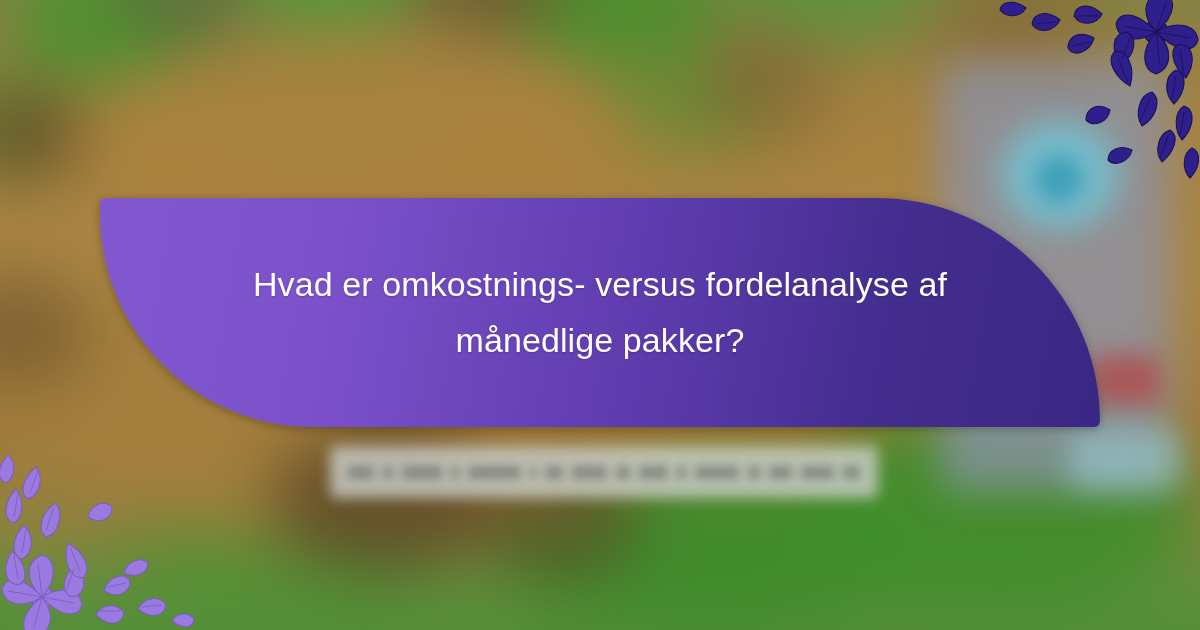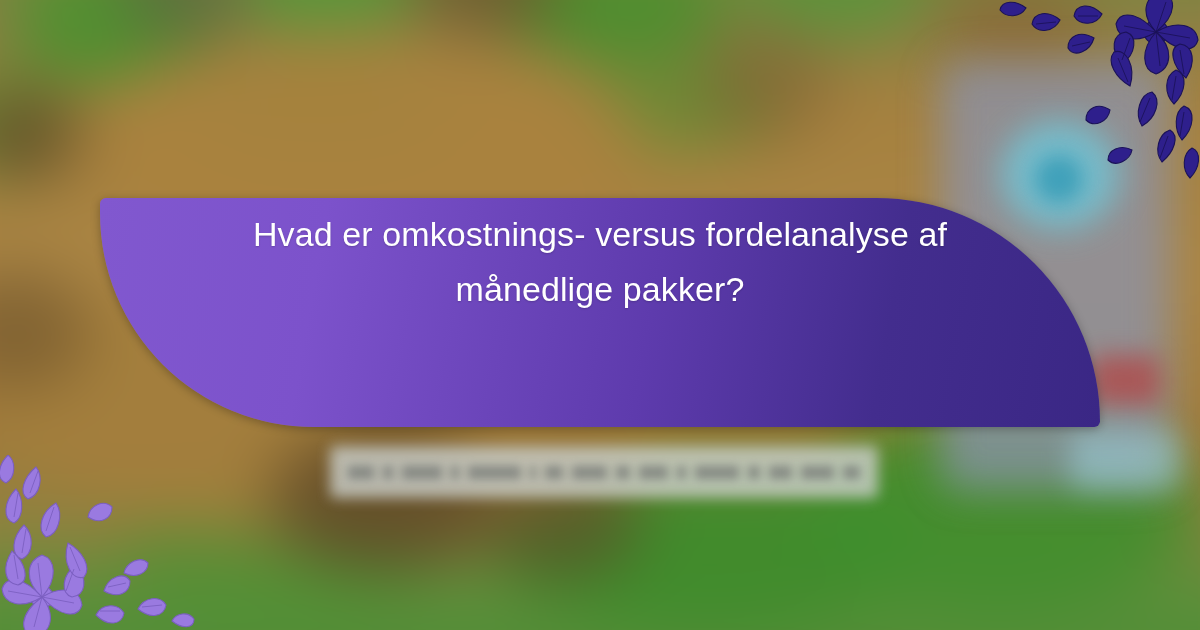--- a/index.html
+++ b/index.html
@@ -175,20 +175,21 @@
     height: 229px;
     background: linear-gradient(100deg, #8158cf 0%, #7c52cb 22%, #5e3bad 55%, #432d8e 78%, #3a2785 100%);
     border-top-right-radius: 235px;
     border-bottom-left-radius: 225px;
     border-top-left-radius: 6px;
     border-bottom-right-radius: 6px;
     box-shadow: 0 2px 10px rgba(0,0,0,.28);
     display: flex;
     flex-direction: column;
     align-items: center;
+    justify-content: center;
     box-sizing: border-box;
     padding: 9px 120px;
   }
 
   .banner-title {
     margin: 0;
     color: #ffffff;
     font-family: "Liberation Sans", sans-serif;
     font-size: 34px;
     font-weight: 400;

